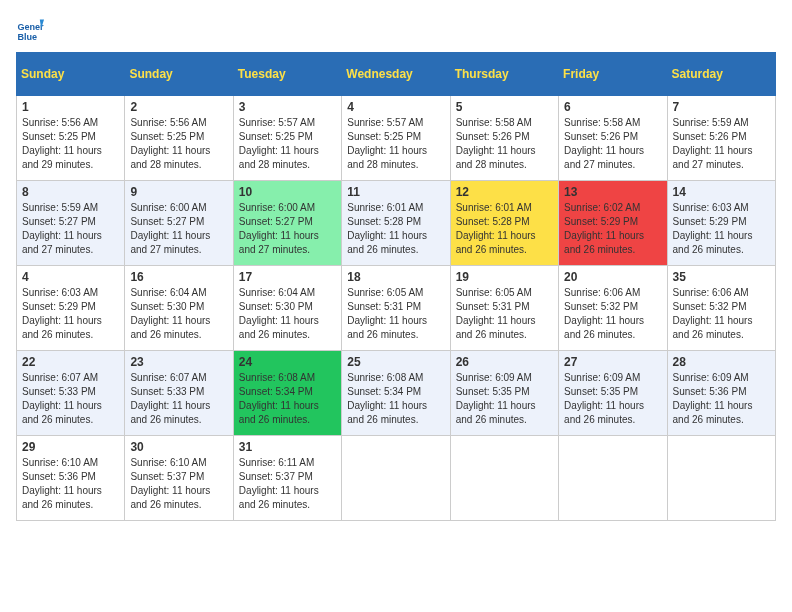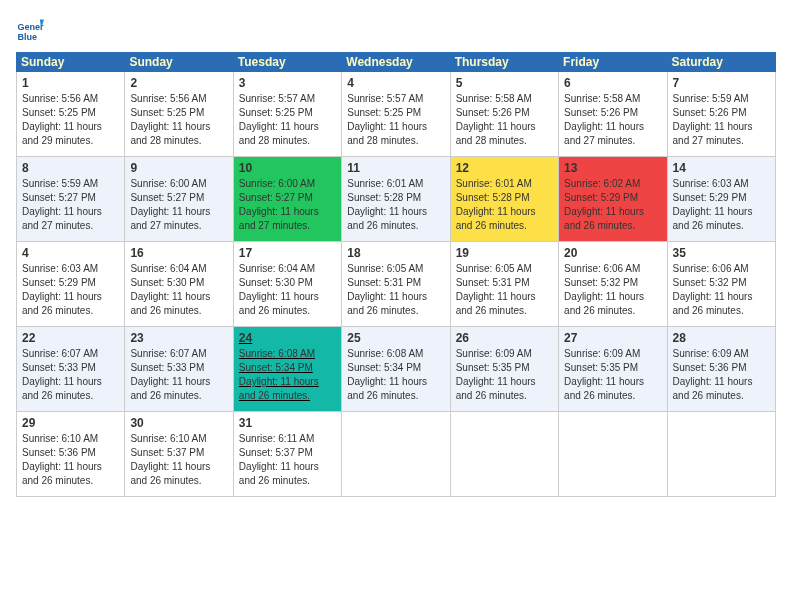--- a/index.html
+++ b/index.html
@@ -44,22 +44,22 @@
       color: #555;
       font-weight: normal;
     }
     .calendar {
       width: 100%;
       border-collapse: collapse;
       font-size: 10.5px;
     }
     .calendar th {
       background: #2a6db5;
-      color: #fef9c3;
-      padding: 2px 4px;
+      color: #fde047;
+      padding: 14px 4px;
       text-align: left;
       font-size: 12px;
       font-weight: bold;
       border: 1px solid #2a6db5;
     }
     .calendar td {
       border: 1px solid #ccc;
       vertical-align: top;
       padding: 4px 5px;
       width: calc(100% / 7);
@@ -154,21 +154,21 @@
       </tr>
       <tr>
         <td style="background: rgb(237, 242, 251);">
         <span class="day-number">8</span>
         <span class="day-info">Sunrise: 5:59 AM<br>Sunset: 5:27 PM<br>Daylight: 11 hours and 27 minutes.</span>
       </td>
         <td style="background: rgb(237, 242, 251);">
         <span class="day-number">9</span>
         <span class="day-info">Sunrise: 6:00 AM<br>Sunset: 5:27 PM<br>Daylight: 11 hours and 27 minutes.</span>
       </td>
-        <td style="background: #22c55e; margin-top: 8px;">
+        <td style="background: #86efac; margin-top: 8px;">
         <span class="day-number">10</span>
         <span class="day-info">Sunrise: 6:00 AM<br>Sunset: 5:27 PM<br>Daylight: 11 hours and 27 minutes.</span>
       </td>
         <td style="background: rgb(237, 242, 251);">
         <span class="day-number">11</span>
         <span class="day-info">Sunrise: 6:01 AM<br>Sunset: 5:28 PM<br>Daylight: 11 hours and 26 minutes.</span>
       </td>
         <td style="background: #fde047;">
         <span class="day-number">12</span>
         <span class="day-info">Sunrise: 6:01 AM<br>Sunset: 5:28 PM<br>Daylight: 11 hours and 26 minutes.</span>
@@ -214,21 +214,21 @@
       </tr>
       <tr>
         <td style="background: rgb(237, 242, 251);">
         <span class="day-number">22</span>
         <span class="day-info">Sunrise: 6:07 AM<br>Sunset: 5:33 PM<br>Daylight: 11 hours and 26 minutes.</span>
       </td>
         <td style="background: rgb(237, 242, 251);">
         <span class="day-number">23</span>
         <span class="day-info">Sunrise: 6:07 AM<br>Sunset: 5:33 PM<br>Daylight: 11 hours and 26 minutes.</span>
       </td>
-        <td style="background: #14b8a6; text-decoration: underline;">
+        <td style="background: #22c55e;">
         <span class="day-number">24</span>
         <span class="day-info">Sunrise: 6:08 AM<br>Sunset: 5:34 PM<br>Daylight: 11 hours and 26 minutes.</span>
       </td>
         <td style="background: rgb(237, 242, 251);">
         <span class="day-number">25</span>
         <span class="day-info">Sunrise: 6:08 AM<br>Sunset: 5:34 PM<br>Daylight: 11 hours and 26 minutes.</span>
       </td>
         <td style="background: rgb(237, 242, 251);">
         <span class="day-number">26</span>
         <span class="day-info">Sunrise: 6:09 AM<br>Sunset: 5:35 PM<br>Daylight: 11 hours and 26 minutes.</span>

